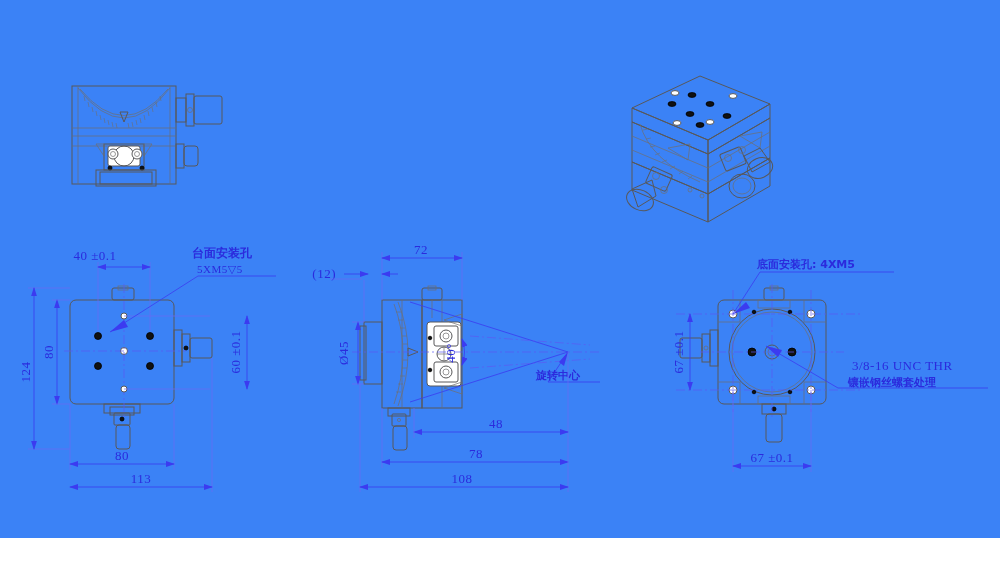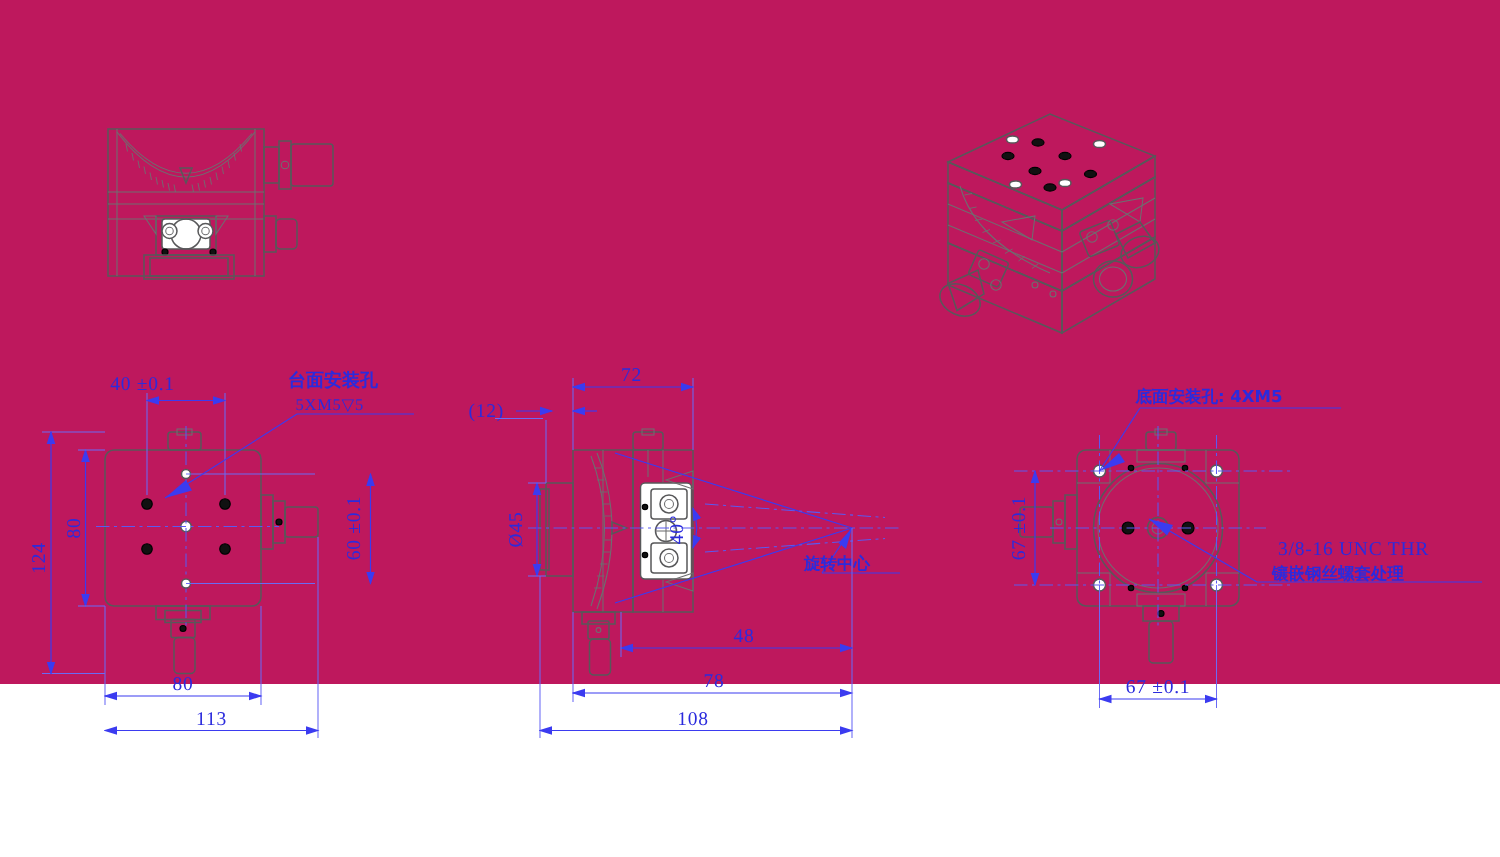--- a/index.html
+++ b/index.html
@@ -9,22 +9,22 @@
   }
   body {
     width: 1000px;
     height: 571px;
     overflow: hidden;
     font-family: "Liberation Serif", serif;
   }
   #sheet {
     position: relative;
     width: 1000px;
-    height: 456px;
-    background: #be185d;
+    height: 538px;
+    background: #3b82f6;
   }
   svg.layer {
     position: absolute;
     top: 0;
     left: 0;
     width: 1000px;
     height: 571px;
   }
   .part    { fill: none; stroke: #58585a; stroke-width: 1; }
   .partthin{ fill: none; stroke: #6e6e70; stroke-width: 0.7; }

